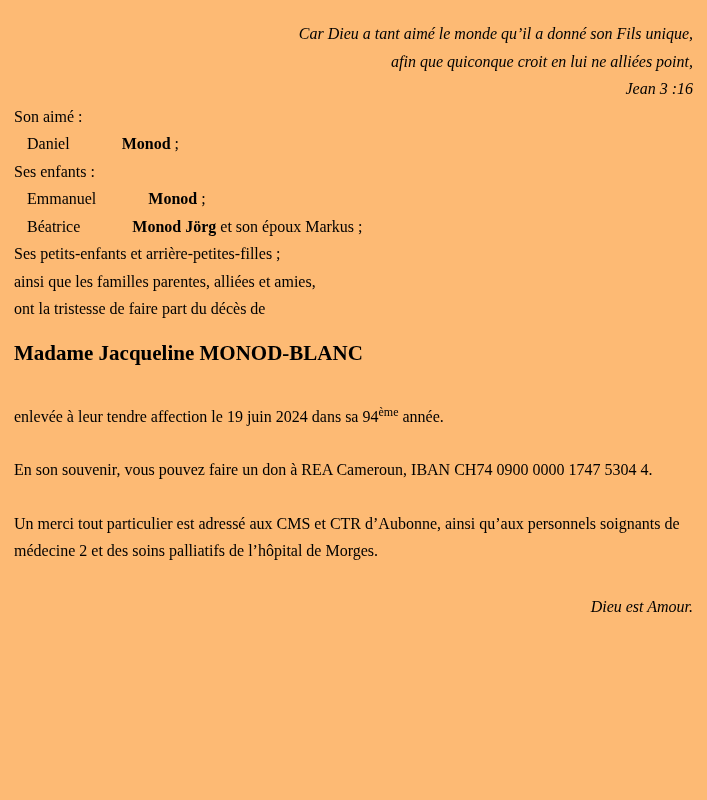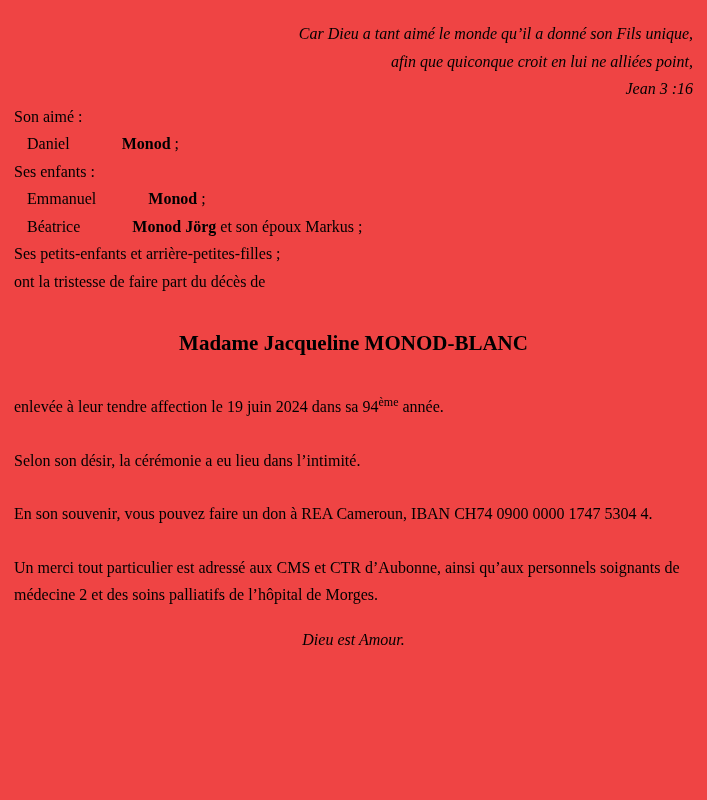--- a/index.html
+++ b/index.html
@@ -4,21 +4,21 @@
 <style>
   html, body {
     margin: 0;
     padding: 0;
     background: #ffffff;
   }
   .page {
     position: relative;
     width: 707px;
     height: 800px;
-    background: #ef4444;
+    background: #fdba74;
     color: #000000;
     font-family: "Liberation Serif", serif;
     font-size: 16px;
     box-sizing: border-box;
     padding: 20px 14px 0 14px;
     overflow: hidden;
   }
   .quote {
     text-align: right;
     font-style: italic;
@@ -28,40 +28,40 @@
     line-height: 27.5px;
   }
   .family .indent {
     padding-left: 13px;
   }
   .bold {
     font-weight: bold;
     margin-left: 48px;
   }
   .name-title {
-    margin-top: 34px;
-    text-align: center;
+    margin-top: 16px;
+    text-align: left;
     font-weight: bold;
     font-size: 21px;
     line-height: 28px;
   }
   .para {
     line-height: 27.5px;
     margin-top: 26px;
   }
   .para.first {
     margin-top: 36px;
   }
   sup.ord {
     font-size: 12px;
     line-height: 0;
   }
   .closing {
-    margin-top: 17px;
-    text-align: center;
+    margin-top: 28px;
+    text-align: right;
     font-style: italic;
     line-height: 27.5px;
   }
 </style>
 </head>
 <body>
 
 <div class="page">
 
   <div class="quote">
@@ -70,28 +70,28 @@
     <div>Jean 3 :16</div>
   </div>
 
   <div class="family">
     <div>Son aimé :</div>
     <div class="indent"><span>Daniel </span><span class="bold">Monod</span><span> ;</span></div>
     <div>Ses enfants :</div>
     <div class="indent"><span>Emmanuel </span><span class="bold">Monod</span><span> ;</span></div>
     <div class="indent"><span>Béatrice </span><span class="bold">Monod Jörg</span><span> et son époux Markus ;</span></div>
     <div>Ses petits-enfants et arrière-petites-filles ;</div>
+    <div>ainsi que les familles parentes, alliées et amies,</div>
     <div>ont la tristesse de faire part du décès de</div>
   </div>
 
   <div class="name-title">Madame Jacqueline MONOD-BLANC</div>
 
   <div class="para first"><span>enlevée à leur tendre affection le 19 juin 2024 dans sa 94</span><sup class="ord">ème</sup><span> année.</span></div>
 
-  <div class="para">Selon son désir, la cérémonie a eu lieu dans l’intimité.</div>
 
 
   <div class="para">En son souvenir, vous pouvez faire un don à REA Cameroun, IBAN CH74 0900 0000 1747 5304 4.</div>
 
   <div class="para">Un merci tout particulier est adressé aux CMS et CTR d’Aubonne, ainsi qu’aux personnels soignants de médecine 2 et des soins palliatifs de l’hôpital de Morges.</div>
 
   <div class="closing">Dieu est Amour.</div>
 
 </div>
 

